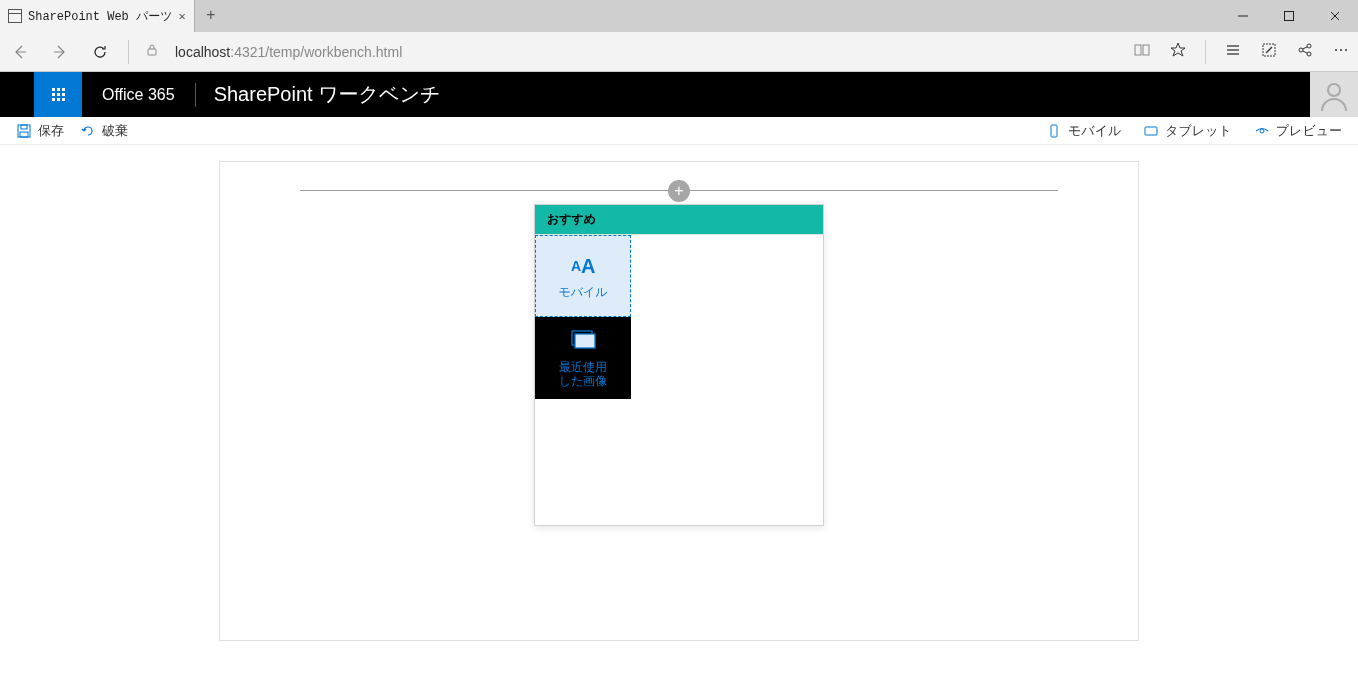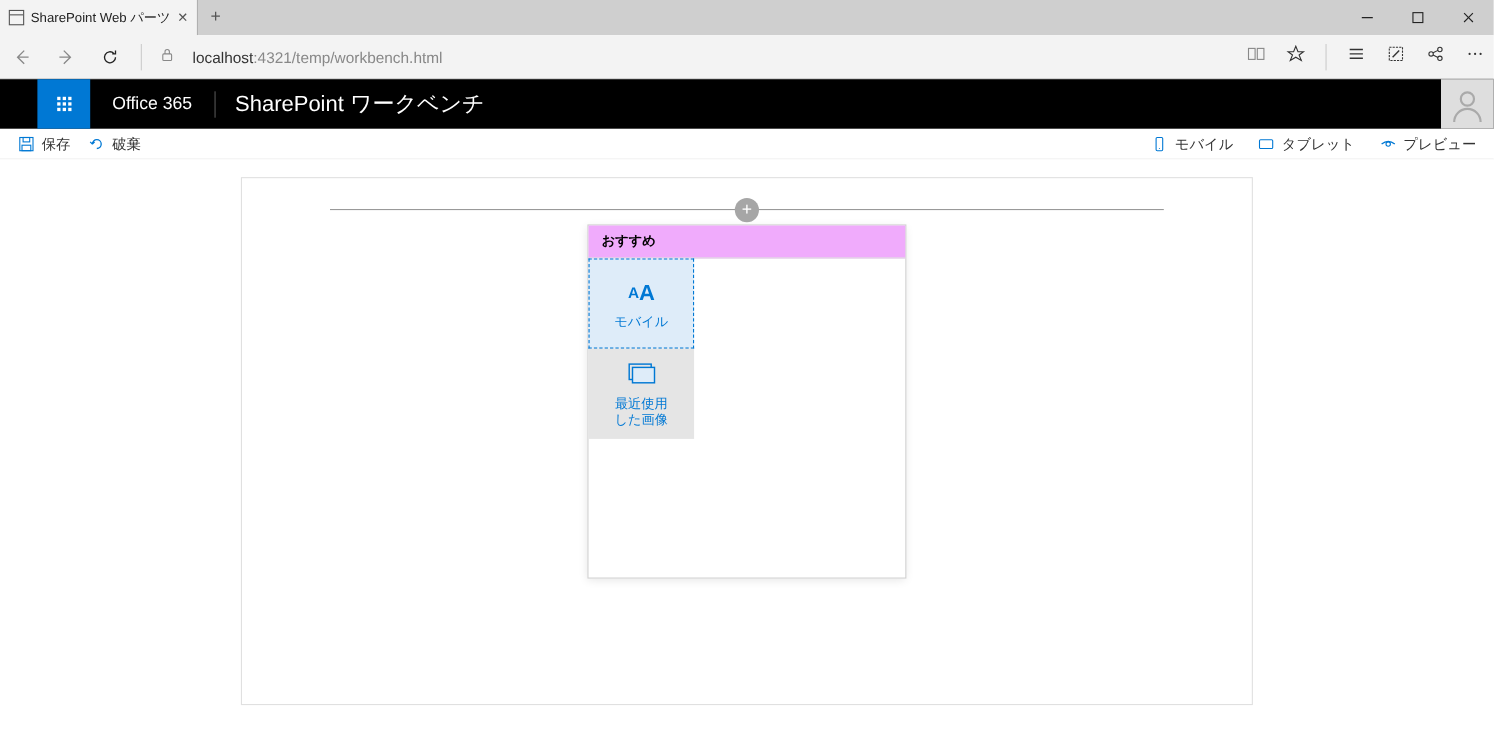--- a/index.html
+++ b/index.html
@@ -1,18 +1,18 @@
 <!DOCTYPE html>
 <html><head>
   <meta charset="utf-8">
   <style>
     * { margin: 0; padding: 0; box-sizing: border-box; }
     body { font-family: "Segoe UI", "Yu Gothic UI", sans-serif; background: #fff; overflow: hidden; }
     .browser-chrome { width: 1358px; height: 676px; display: flex; flex-direction: column; }
-    .titlebar { height: 32px; background: #cfcfcf; display: flex; align-items: stretch; }
+    .titlebar { height: 32px; background: #cfcfcf; display: flex; align-items: stretch; font-family: Liberation Mono, monospace; }
     .tab { display: flex; align-items: center; background: #f3f3f3; border-right: 1px solid #b0b0b0; padding: 0 8px; font-size: 12px; color: #222; gap: 6px; min-width: 180px; }
     .tab .tab-icon { width: 14px; height: 14px; border: 1px solid #555; position: relative; }
     .tab .tab-icon::before { content: ""; position: absolute; top: 3px; left: 0; right: 0; border-top: 1px solid #555; }
     .tab-close { margin-left: auto; font-size: 12px; color: #555; cursor: pointer; }
     .new-tab { width: 32px; display: flex; align-items: center; justify-content: center; color: #555; font-size: 16px; cursor: pointer; }
     .window-controls { margin-left: auto; display: flex; }
     .window-controls div { width: 46px; display: flex; align-items: center; justify-content: center; color: #222; cursor: pointer; }
     .addressbar { height: 40px; background: #f3f3f3; border-bottom: 1px solid #ccc; display: flex; align-items: center; padding: 0 8px; gap: 16px; }
     .nav-btn { width: 24px; height: 24px; display: flex; align-items: center; justify-content: center; color: #888; cursor: pointer; }
     .nav-btn.enabled { color: #222; }
@@ -34,25 +34,25 @@
     .cmdbar { height: 28px; border-bottom: 1px solid #eee; display: flex; align-items: center; padding: 0 16px; gap: 16px; font-size: 13px; color: #333; }
     .cmd-item { display: flex; align-items: center; gap: 6px; cursor: pointer; }
     .cmd-item svg { width: 16px; height: 16px; }
     .cmd-spacer { flex: 1; }
     .cmd-right { display: flex; gap: 22px; }
     .canvas-area { flex: 1; background: #fff; position: relative; padding-top: 16px; }
     .canvas { width: 920px; margin: 0 auto; border: 1px solid #e0e0e0; min-height: 480px; position: relative; background: #fff; }
     .section-line { position: absolute; top: 28px; left: 80px; right: 80px; height: 1px; background: #999; }
     .add-btn { position: absolute; top: 18px; left: 50%; transform: translateX(-50%); width: 22px; height: 22px; border-radius: 50%; background: #a6a6a6; color: #fff; display: flex; align-items: center; justify-content: center; font-size: 16px; cursor: pointer; z-index: 2; }
     .toolbox { position: absolute; top: 42px; left: 50%; transform: translateX(-50%); width: 290px; background: #fff; border: 1px solid #d0d0d0; box-shadow: 0 2px 8px rgba(0,0,0,0.1); }
-    .toolbox-header { height: 30px; background: #f0abfc; border-bottom: 1px solid #e0e0e0; display: flex; align-items: center; padding: 0 12px; font-size: 12px; font-weight: bold; }
+    .toolbox-header { height: 30px; background: #14b8a6; border-bottom: 1px solid #e0e0e0; display: flex; align-items: center; padding: 0 12px; font-size: 12px; font-weight: bold; }
     .toolbox-grid { display: grid; grid-template-columns: repeat(3, 1fr); grid-auto-rows: 82px; }
     .tool-item { display: flex; flex-direction: column; align-items: center; justify-content: center; gap: 8px; font-size: 12px; color: #0078d4; cursor: pointer; text-align: center; line-height: 1.2; padding: 6px; }
     .tool-item.sel { background: #deecf9; outline: 1px dashed #0078d4; outline-offset: -1px; }
-    .tool-item.hov { background: #e5e5e5; }
+    .tool-item.hov { background: #000000; }
     .tool-icon { width: 32px; height: 24px; display: flex; align-items: center; justify-content: center; }
     .toolbox-body { min-height: 290px; }
   </style>
 </head>
 <body>
 
 <div class="browser-chrome">
   <div class="titlebar">
     <div class="tab">
       <span class="tab-icon"></span>

